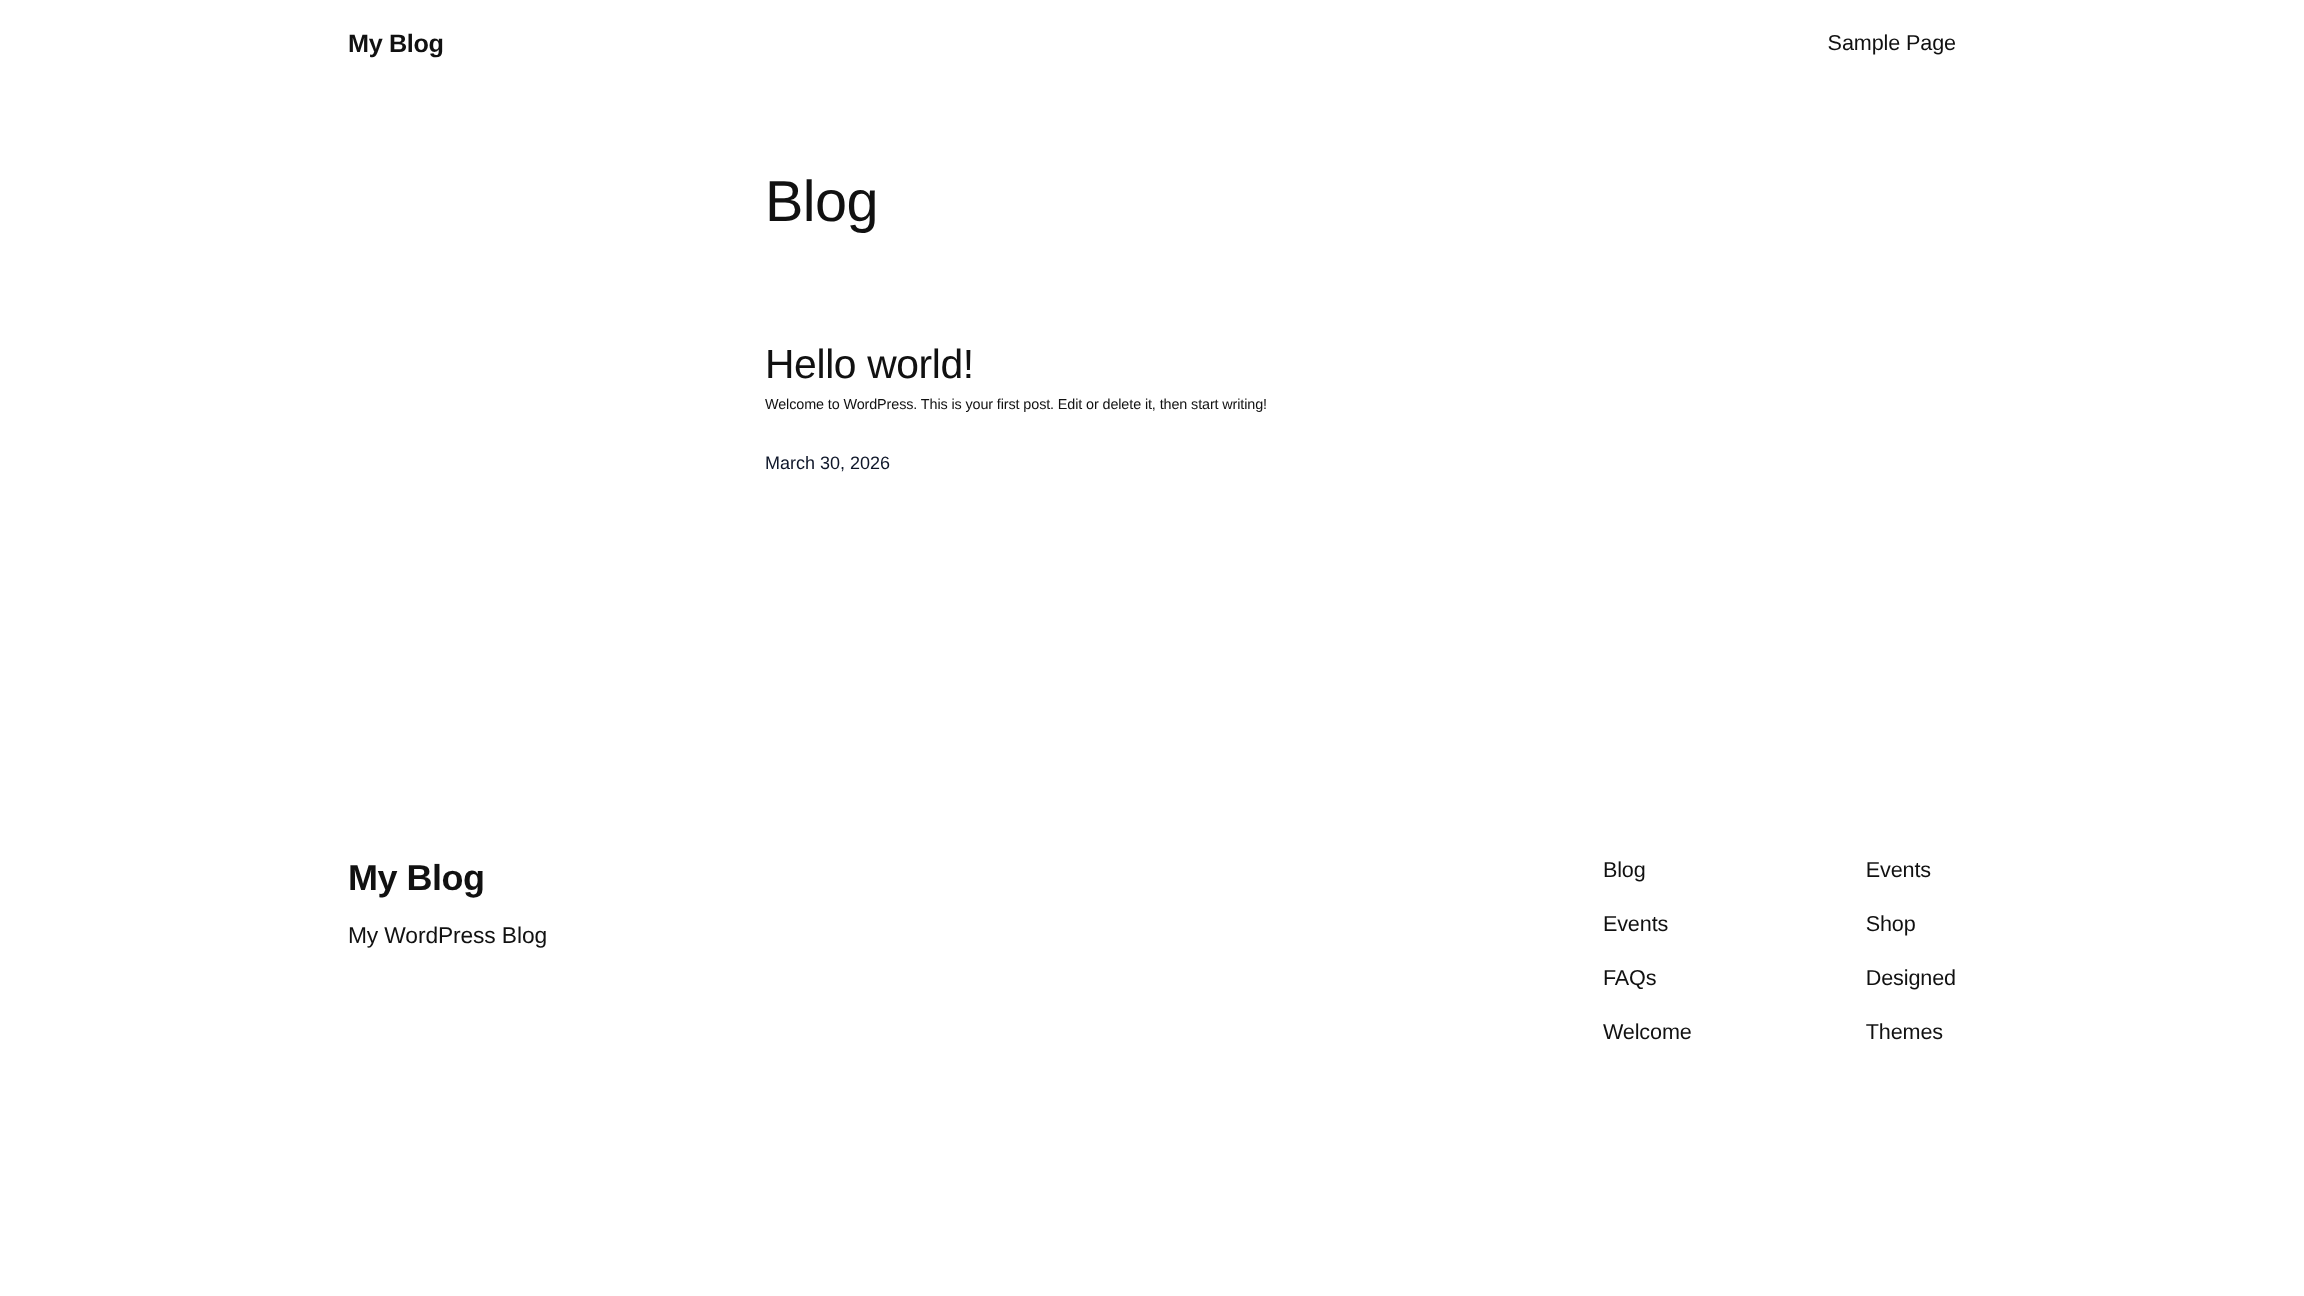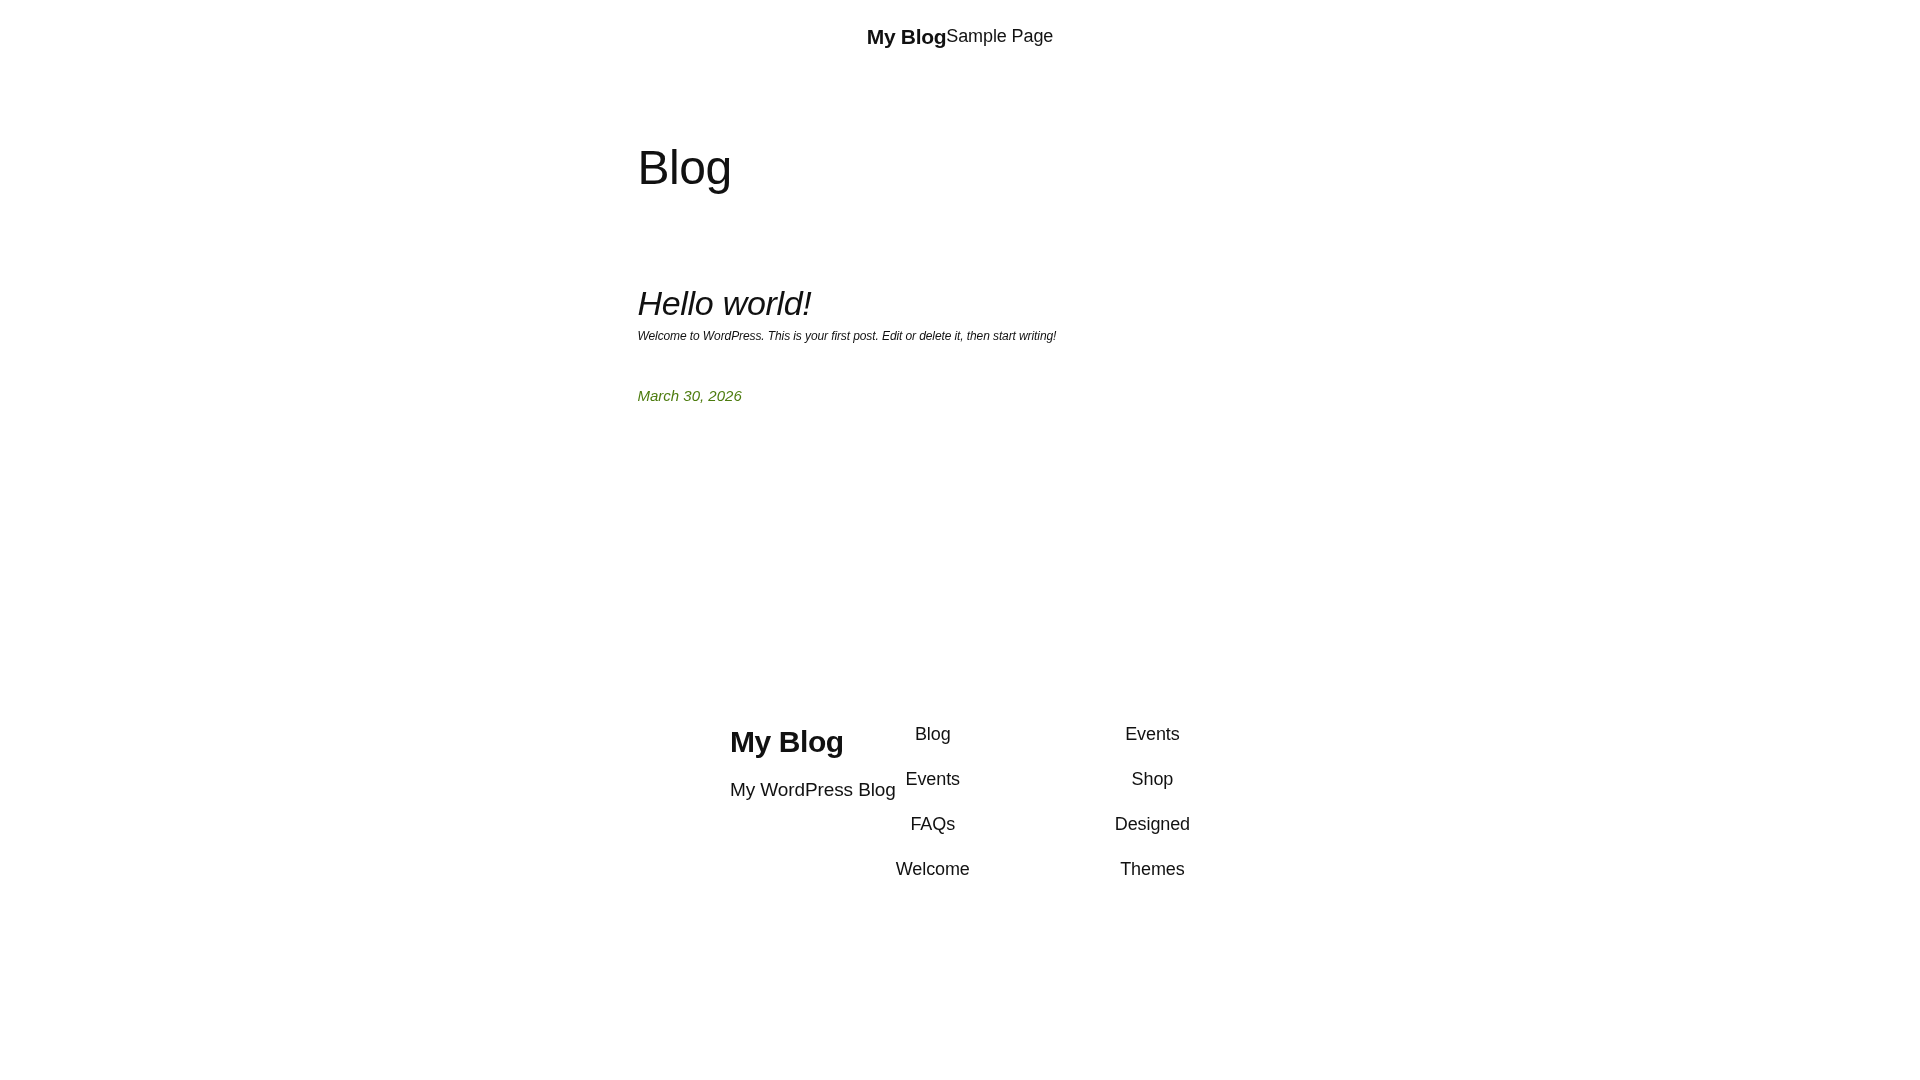--- a/index.html
+++ b/index.html
@@ -1,15 +1,15 @@
 <!DOCTYPE html>
 <html><head>
 <meta charset="utf-8">
 <style>
-  * { box-sizing: border-box; align-items: center; }
+  * { box-sizing: border-box; }
   html, body {
     margin: 0;
     padding: 0;
     background: #ffffff;
     color: #111111;
     font-family: "Liberation Sans", "DejaVu Sans", sans-serif;
   }
   body { width: 1920px; height: 1080px; overflow: hidden; }
   a { color: inherit; text-decoration: none; }
 
@@ -44,40 +44,40 @@
     margin: 0 auto;
     flex: 0 0 auto;
   }
   .page-heading {
     margin: 88px 0 0 0;
     font-size: 48px;
     font-weight: 400;
     line-height: 1.2;
     letter-spacing: -0.5px;
   }
-  .post { margin-top: 86px; font-style: italic; }
+  .post { margin-top: 86px; }
   .post-title {
     margin: 0;
     font-size: 34px;
     font-weight: 400;
     line-height: 1.2;
     letter-spacing: -0.3px;
   }
   .post-excerpt {
     margin: 4px 0 0 0;
     font-size: 12px;
     line-height: 1.5;
     letter-spacing: -0.1px;
     white-space: nowrap;
   }
   .post-date {
-    margin-top: 40px;
+    margin-top: 30px;
     font-size: 15px;
     line-height: 1.4;
-    color: #4d7c0f;
+    color: #0f172a;
   }
 
   
   .site-footer {
     margin-top: 318px;
     display: flex;
     justify-content: space-between;
     align-items: flex-start;
     flex: 0 0 auto;
   }

